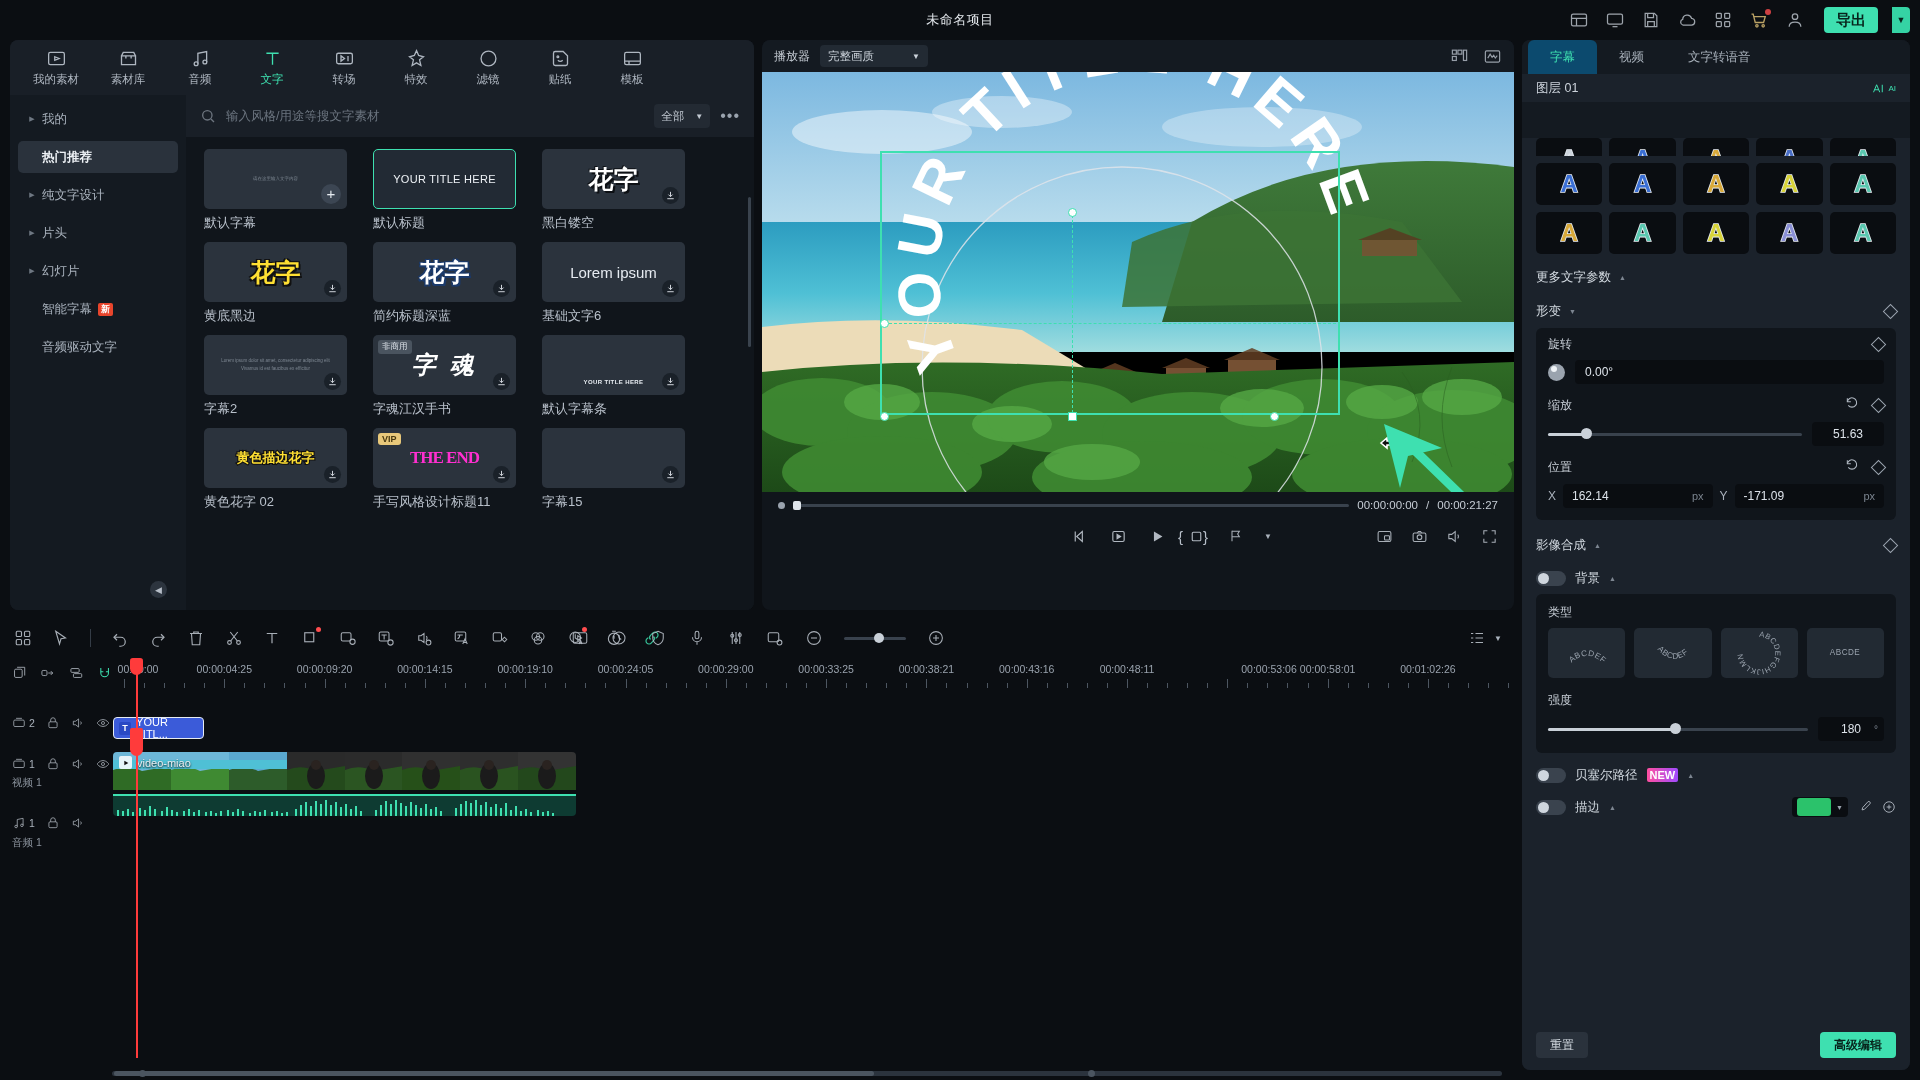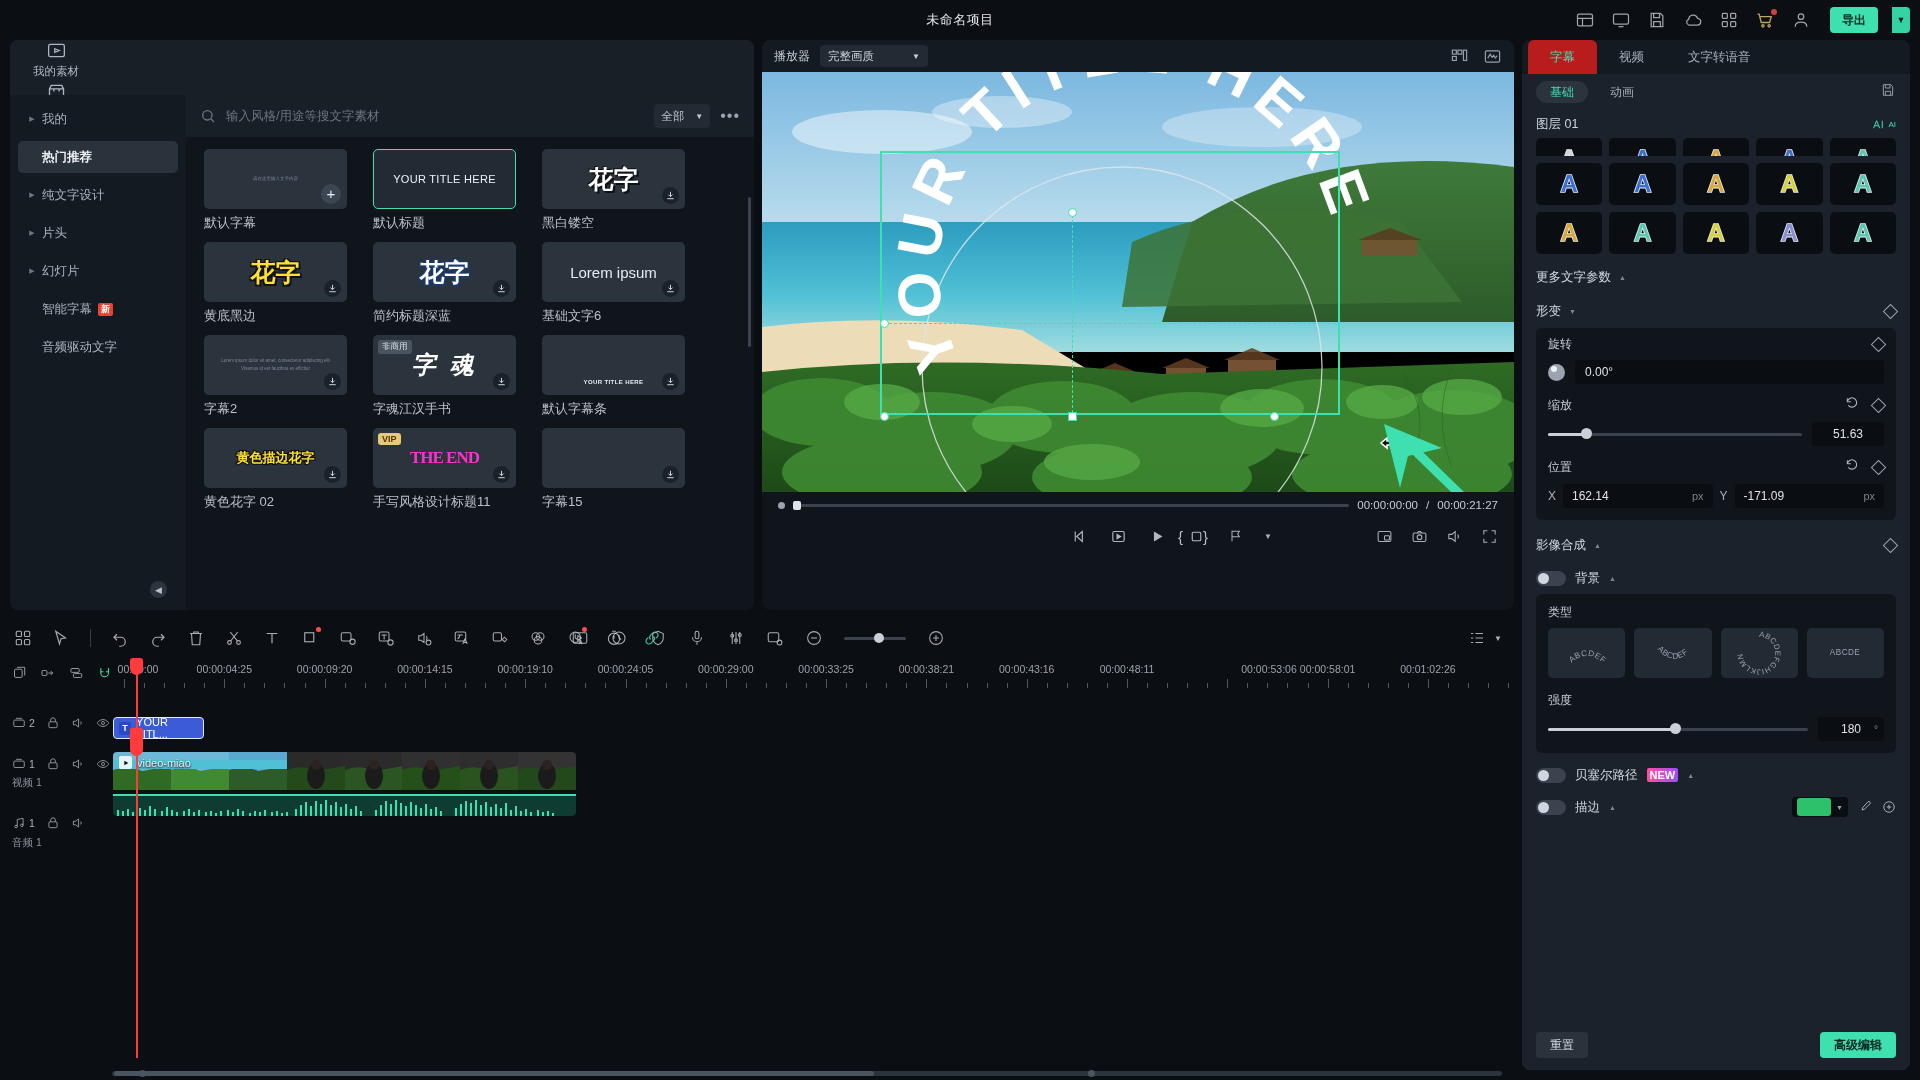--- a/index.html
+++ b/index.html
@@ -25,34 +25,34 @@
   .tb-right {
     position: absolute; right: 10px; top: 0; height: 40px;
     display: flex; align-items: center; gap: 14px;
   }
   .tb-ico { width: 22px; height: 22px; display: flex; align-items: center; justify-content: center; opacity: .8; cursor: pointer; }
   .tb-ico svg { width: 20px; height: 20px; }
   .cart { position: relative; }
   .cart .dot { position: absolute; right: -1px; top: 0px; width: 6px; height: 6px; border-radius: 50%; background: #ff4d4f; }
   .export-btn {
     height: 26px; background: #3ee0b0; color: #07241c; border-radius: 4px;
-    font-size: 12px; font-weight: bold; display: flex; align-items: center;
+    font-size: 15px; font-weight: bold; display: flex; align-items: center;
     padding: 0 12px; cursor: pointer; margin-left: 4px;
   }
   .export-split { width: 18px; height: 26px; background: #35d3a4; border-radius: 0 4px 4px 0;
     display: flex; align-items: center; justify-content: center; color: #07241c; font-size: 9px; cursor: pointer; }
 
   
   .leftpanel {
     position: absolute; left: 10px; top: 40px; width: 744px; height: 570px;
     background: #141a21; border-radius: 8px; overflow: hidden;
   }
   .tooltabs {
-    height: 55px; background: #191f27; display: flex; align-items: flex-start;
-    padding-left: 16px; gap: 2px; flex-direction: column;
+    height: 55px; background: #191f27; display: flex; align-items: center;
+    padding-left: 16px; gap: 12px;
   }
   .ttab { width: 60px; display: flex; flex-direction: column; align-items: center; gap: 3px; cursor: pointer; color: #aeb6c0; }
   .ttab svg { width: 21px; height: 21px; }
   .ttab .lbl { font-size: 11.5px; }
   .ttab.active { color: #3ee0b0; }
 
   
   .leftbody { display: flex; height: 515px; }
   .navcol { width: 176px; padding: 8px 8px 0 8px; background: #141a21; }
   .navitem {
@@ -155,21 +155,21 @@
   
   .rightpanel {
     position: absolute; left: 1522px; top: 40px; width: 388px; height: 1030px;
     background: #141a21; border-radius: 8px; overflow: hidden;
   }
   .rtabs { height: 34px; display: flex; align-items: flex-end; gap: 0px; padding-left: 6px; background:#141a21;}
   .rtab {
     height: 34px; padding: 0 22px; display: flex; align-items: center; font-size: 12.5px;
     color: #a7b0ba; cursor: pointer; border-radius: 6px 6px 0 0;
   }
-  .rtab.active { color: #3ee0b0; background: #b91c1c; }
+  .rtab.active { color: #3ee0b0; background: #0c4a6e; }
   .rsub { height: 36px; display: flex; align-items: center; padding: 0 14px; gap: 8px; background: #1b222b; }
   .pill { height: 22px; padding: 0 14px; border-radius: 11px; font-size: 12px; display: flex; align-items: center; cursor: pointer; color: #a7b0ba; }
   .pill.on { background: #2b333d; color: #3ee0b0; }
   .save-ico { margin-left: auto; opacity: .8; cursor: pointer; }
   .save-ico svg { width: 16px; height: 16px; }
 
   .layerrow { height: 28px; display: flex; align-items: center; padding: 0 14px; font-size: 12.5px; color: #ccd3db; background:#1b222b;}
   .ai-ico { margin-left: auto; display: flex; align-items: center; gap: 2px; color: #3ee0b0; font-size: 8px; }
   .rbody { position: absolute; left: 0; right: 0; top: 98px; bottom: 50px; overflow: hidden; background: #1b222b; padding: 0 14px; }
 
@@ -739,28 +739,20 @@
       </div>
     </div>
   </div>
 
   <div class="rightpanel">
     <div class="rtabs" id="rtabs">
         <div class="rtab active">字幕</div>
         <div class="rtab">视频</div>
         <div class="rtab">文字转语音</div>
       </div>
-    <div class="rsub" id="rsub">
-        <div class="pill on">基础</div>
-        <div class="pill">动画</div>
-      <div class="save-ico"><svg viewBox="0 0 24 24" fill="none" stroke="#aeb6c0" stroke-width="1.5">
-            <path d="M5 4h11l3 3v13H5z"></path>
-            <path d="M8 4v5h7V4M8 20v-6h8v6"></path>
-          </svg></div>
-    </div>
     <div class="layerrow">
       <span>图层 01</span>
       <span class="ai-ico">
         <svg viewBox="0 0 24 24" width="15" height="15" fill="none" stroke="#3ee0b0" stroke-width="1.6">
             <path d="M4 18 L9 6 L14 18M6 14h6"></path>
             <path d="M18 6v12"></path>
           </svg>
         <span>AI</span>
       </span>
     </div>

